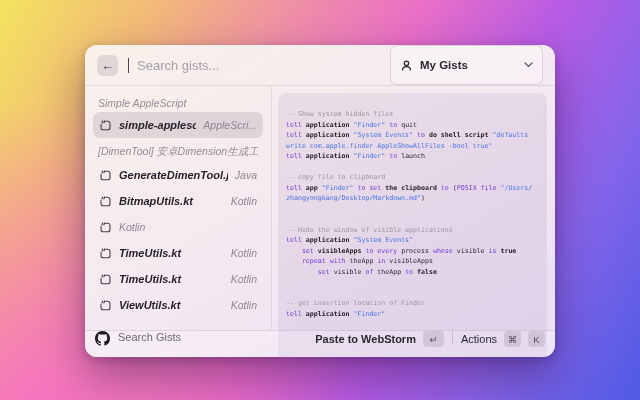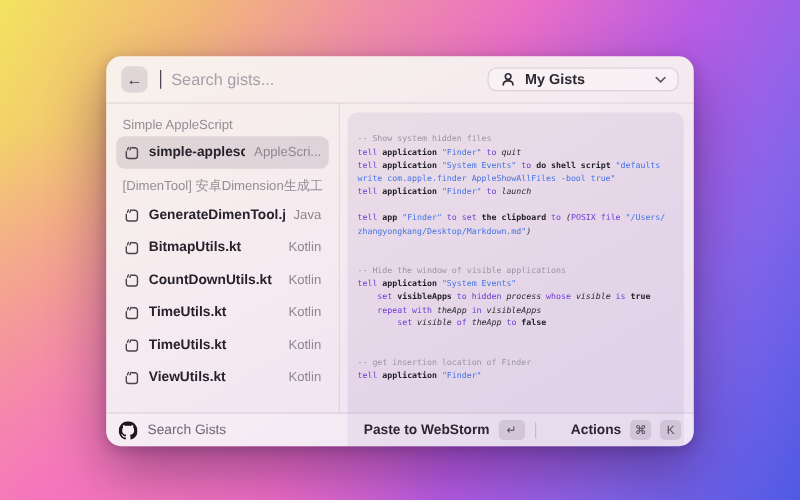--- a/index.html
+++ b/index.html
@@ -18,55 +18,55 @@
   
   .win-header { flex:0 0 38px; display:flex; align-items:center; gap:8px; padding:0 12px;
                 border-bottom:1px solid rgba(90,70,100,.13); }
   .back-btn { width:21px; height:21px; border-radius:6px; background:rgba(90,70,100,.15);
               display:flex; align-items:center; justify-content:center;
               font-size:13px; line-height:1; color:#3f3a45; cursor:pointer; }
   .caret { width:1px; height:15px; background:#4a4550; margin-left:2px; }
   .search-input { flex:1; border:none; outline:none; background:transparent;
                   font-family:"Liberation Sans",sans-serif; font-size:13px; color:#2b2732; }
   .search-input::placeholder { color:#a59ea9; opacity:1; }
-  .filter-btn { flex:0 0 153px; height:19px; display:flex; align-items:center; gap:7px;
+  .filter-btn { flex:0 0 153px; height:40px; display:flex; align-items:center; gap:7px;
                 padding:0 9px; border:1px solid rgba(90,70,100,.18); border-radius:7px;
                 background:rgba(255,255,255,.35); font-size:11.5px; font-weight:600;
                 color:#2b2732; cursor:pointer; }
   .filter-btn .chev { margin-left:auto; display:flex; }
 
   
   .win-body { flex:1; display:flex; min-height:0; }
-  .sidebar { flex:0 0 187px; width:187px; padding:4px 8px; border-right:1px solid rgba(90,70,100,.10); overflow:hidden; }
+  .sidebar { flex:0 0 187px; width:187px; padding:4px 8px; border-right:1px solid rgba(90,70,100,.10); overflow:hidden;font-style:italic; }
   .section-header { font-size:10.5px; color:#938d97; margin:7px 5px 3px; white-space:nowrap; overflow:hidden; }
   .row { height:26px; display:flex; align-items:center; gap:7px; padding:0 6px; border-radius:7px; cursor:pointer; }
   .row.selected { background:rgba(70,50,75,.13); }
   .row svg { flex:0 0 13px; }
   .row-title { flex:1; font-size:11px; font-weight:600; color:#26222c; white-space:nowrap; overflow:hidden; }
   .row-type { font-size:10.5px; color:#8d8792; white-space:nowrap; }
 
   .preview { flex:1; min-width:0; padding:7px 8px 0 6px; }
   .code-panel { height:298px; background:rgba(125,90,165,.11); border-radius:8px;
                 padding:16px 8px 0; overflow:hidden;
                 font-family:"DejaVu Sans Mono", monospace; font-size:6.6px; line-height:10.5px; }
   .code-line { white-space:pre; height:10.5px; }
   .seg-c { color:#9b95a1; }
   .seg-k { color:#6f3bd4; font-weight:normal; }
   .seg-s { color:#4673e6; }
-  .seg-p { color:#2b2832;font-style:italic; }
+  .seg-p { color:#2b2832; }
   .seg-b { color:#201d26; font-weight:bold; }
 
   
-  .statusbar { flex:0 0 27px; display:flex; align-items:center; gap:8px; padding:0 10px;
+  .statusbar { flex:0 0 27px; display:flex; align-items:flex-start; gap:8px; padding:0 10px;
                border-top:1px solid rgba(90,70,100,.15); background:rgba(255,255,255,.22); }
   .app-label { font-size:11px; color:#6d6875; }
   .spacer { flex:1; }
   .action-btn { display:flex; align-items:center; gap:7px; cursor:pointer; }
   .primary-label { font-size:11px; font-weight:700; color:#2b2732; }
-  .actions-label { font-size:11px; font-weight:700; color:#2b2732;margin-left:20px; }
+  .actions-label { font-size:11px; font-weight:400; color:#2b2732; }
   .key { height:16px; min-width:17px; padding:0 3px; border-radius:4px; background:rgba(70,50,75,.13);
          display:flex; align-items:center; justify-content:center; font-size:9.5px; color:#514b58; }
   .enter-key { min-width:21px; }
   .sb-divider { width:1px; height:13px; background:rgba(70,50,75,.20); }
 </style>
 </head>
 <body>
 
 <div class="stage">
   <div class="window">
@@ -117,21 +117,20 @@
               <path d="M3.2 4.2 L4 2.1 M5.3 4.2 L6.1 2.1" fill="none" stroke="#46414d" stroke-width="1.2" stroke-linecap="round"></path>
             </svg>
             <span class="row-title">BitmapUtils.kt</span>
             <span class="row-type">Kotlin</span>
           </div>
           <div class="row">
             <svg width="13" height="13" viewBox="0 0 14 14">
               <path d="M7 2.4 H9.6 A2.2 2.2 0 0 1 11.8 4.6 V9.4 A2.2 2.2 0 0 1 9.6 11.6 H4.4 A2.2 2.2 0 0 1 2.2 9.4 V5.8" fill="none" stroke="#46414d" stroke-width="1.2" stroke-linecap="round"></path>
               <path d="M3.2 4.2 L4 2.1 M5.3 4.2 L6.1 2.1" fill="none" stroke="#46414d" stroke-width="1.2" stroke-linecap="round"></path>
             </svg>
-            <span class="row-title">CountDownUtils.kt</span>
             <span class="row-type">Kotlin</span>
           </div>
           <div class="row">
             <svg width="13" height="13" viewBox="0 0 14 14">
               <path d="M7 2.4 H9.6 A2.2 2.2 0 0 1 11.8 4.6 V9.4 A2.2 2.2 0 0 1 9.6 11.6 H4.4 A2.2 2.2 0 0 1 2.2 9.4 V5.8" fill="none" stroke="#46414d" stroke-width="1.2" stroke-linecap="round"></path>
               <path d="M3.2 4.2 L4 2.1 M5.3 4.2 L6.1 2.1" fill="none" stroke="#46414d" stroke-width="1.2" stroke-linecap="round"></path>
             </svg>
             <span class="row-title">TimeUtils.kt</span>
             <span class="row-type">Kotlin</span>
           </div>
@@ -153,27 +152,28 @@
           </div>
         </div>
       <div class="preview">
         <div class="code-panel" id="code-panel">
             <div class="code-line"><span class="seg-c">-- Show system hidden files</span></div>
             <div class="code-line"><span class="seg-k">tell </span><span class="seg-b">application </span><span class="seg-s">"Finder" </span><span class="seg-k">to </span><span class="seg-p">quit</span></div>
             <div class="code-line"><span class="seg-k">tell </span><span class="seg-b">application </span><span class="seg-s">"System Events" </span><span class="seg-k">to </span><span class="seg-b">do shell script </span><span class="seg-s">"defaults</span></div>
             <div class="code-line"><span class="seg-s">write com.apple.finder AppleShowAllFiles -bool true"</span></div>
             <div class="code-line"><span class="seg-k">tell </span><span class="seg-b">application </span><span class="seg-s">"Finder" </span><span class="seg-k">to </span><span class="seg-p">launch</span></div>
             <div class="code-line">&nbsp;</div>
+            <div class="code-line"><span class="seg-c">-- copy file to clipboard</span></div>
             <div class="code-line"><span class="seg-k">tell </span><span class="seg-b">app </span><span class="seg-s">"Finder" </span><span class="seg-k">to set </span><span class="seg-b">the clipboard </span><span class="seg-k">to </span><span class="seg-p">(</span><span class="seg-k">POSIX file </span><span class="seg-s">"/Users/</span></div>
             <div class="code-line"><span class="seg-s">zhangyongkang/Desktop/Markdown.md"</span><span class="seg-p">)</span></div>
             <div class="code-line">&nbsp;</div>
             <div class="code-line">&nbsp;</div>
             <div class="code-line"><span class="seg-c">-- Hide the window of visible applications</span></div>
             <div class="code-line"><span class="seg-k">tell </span><span class="seg-b">application </span><span class="seg-s">"System Events"</span></div>
-            <div class="code-line"><span class="seg-p">    </span><span class="seg-k">set </span><span class="seg-b">visibleApps </span><span class="seg-k">to hidden </span><span class="seg-p">process </span><span class="seg-k">whose </span><span class="seg-p">visible </span><span class="seg-k">is </span><span class="seg-b">true</span></div>
+            <div class="code-line"><span class="seg-p">    </span><span class="seg-k">set </span><span class="seg-b">visibleApps </span><span class="seg-k">to every </span><span class="seg-p">process </span><span class="seg-k">whose </span><span class="seg-p">visible </span><span class="seg-k">is </span><span class="seg-b">true</span></div>
             <div class="code-line"><span class="seg-p">    </span><span class="seg-k">repeat with </span><span class="seg-p">theApp </span><span class="seg-k">in </span><span class="seg-p">visibleApps</span></div>
             <div class="code-line"><span class="seg-p">        </span><span class="seg-k">set </span><span class="seg-p">visible </span><span class="seg-k">of </span><span class="seg-p">theApp </span><span class="seg-k">to </span><span class="seg-b">false</span></div>
             <div class="code-line">&nbsp;</div>
             <div class="code-line">&nbsp;</div>
             <div class="code-line"><span class="seg-c">-- get insertion location of Finder</span></div>
             <div class="code-line"><span class="seg-k">tell </span><span class="seg-b">application </span><span class="seg-s">"Finder"</span></div>
           </div>
       </div>
     </div>
 

